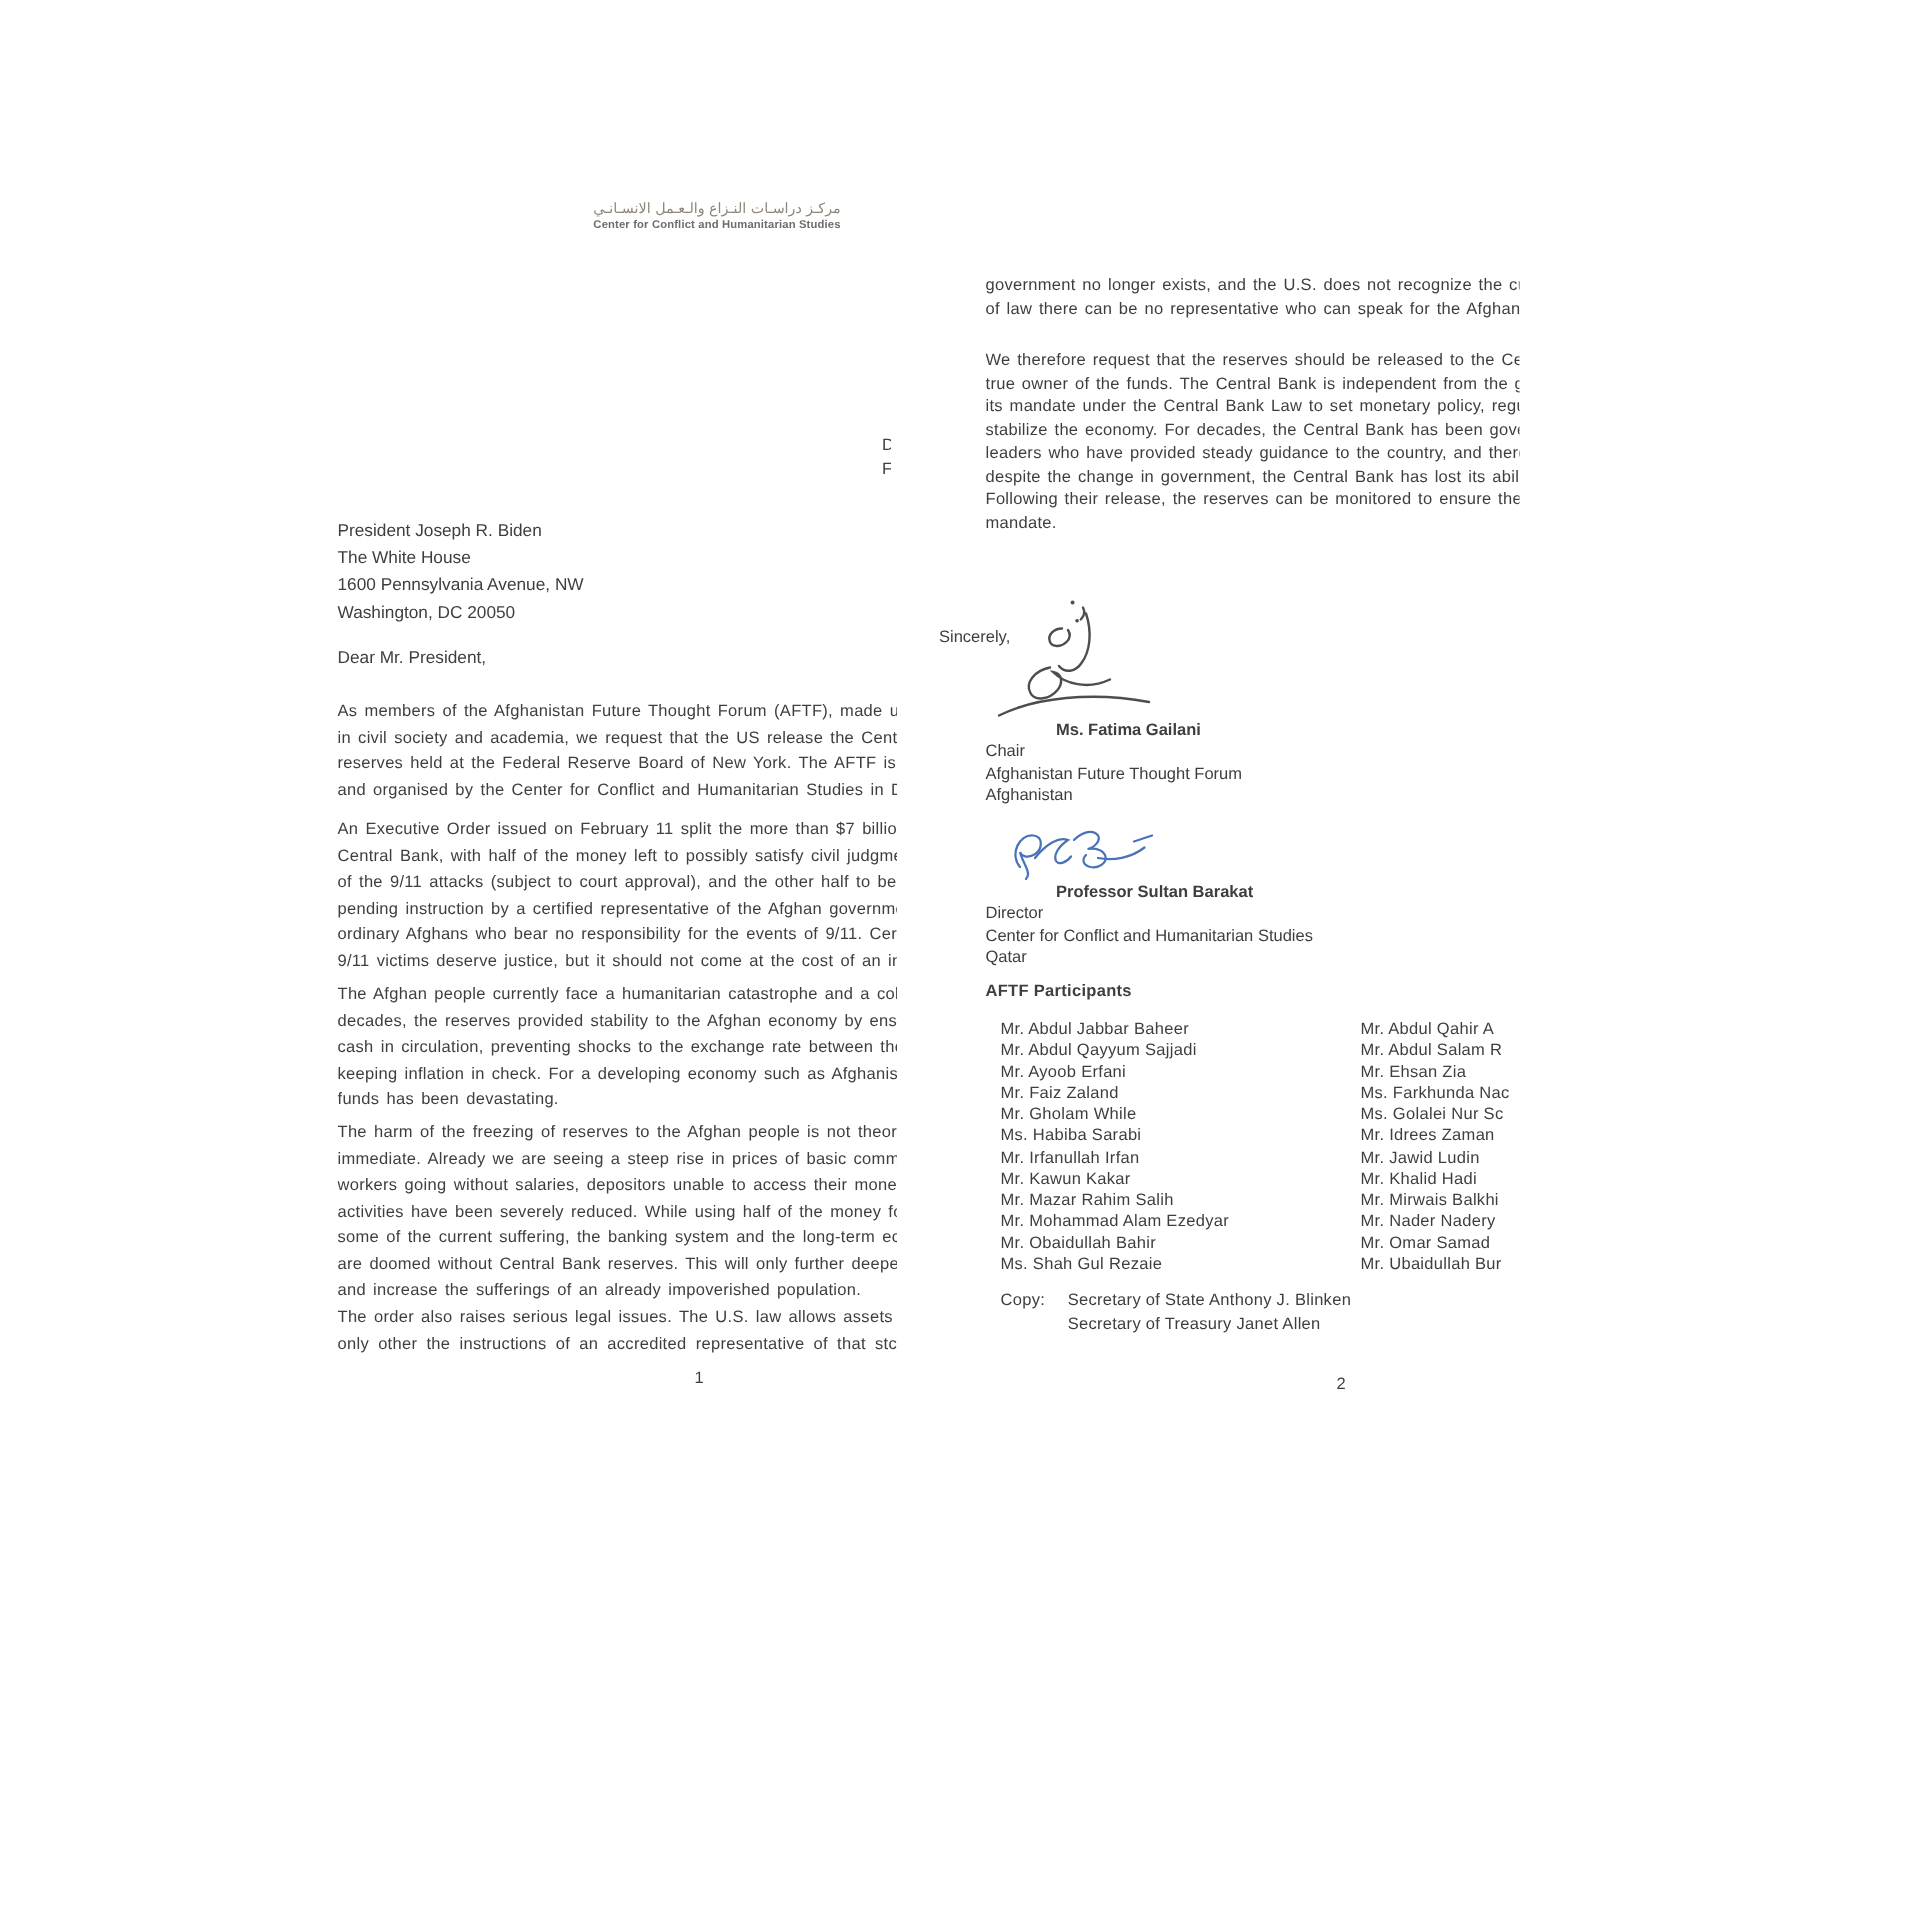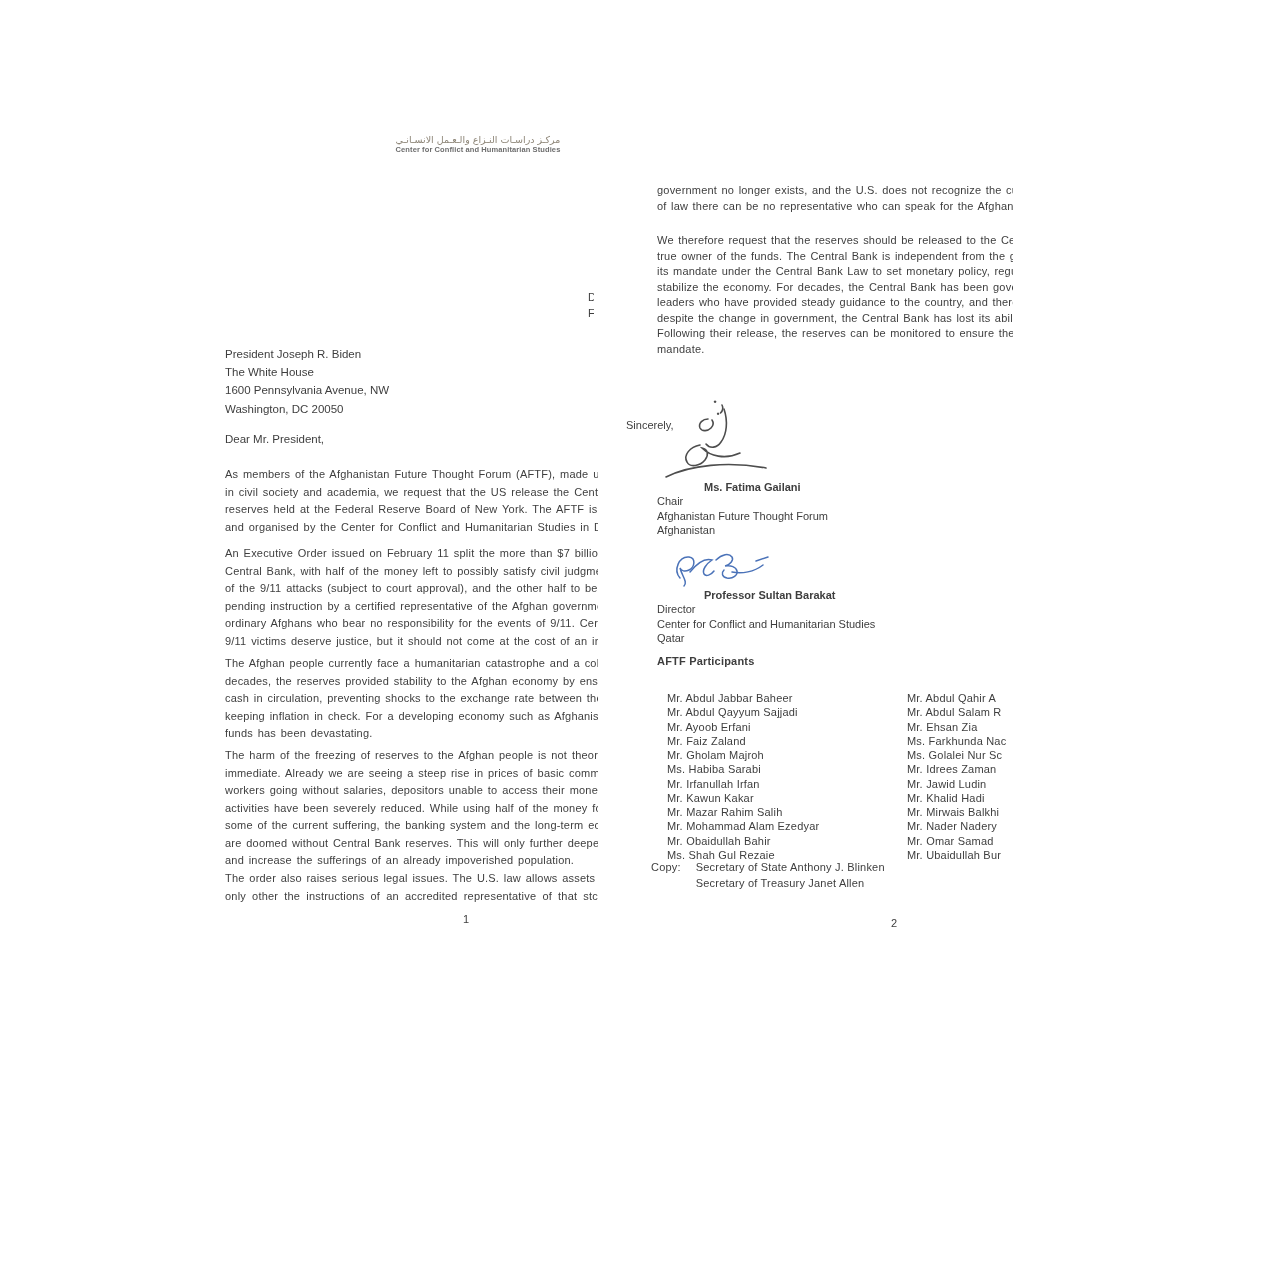--- a/index.html
+++ b/index.html
@@ -28,24 +28,24 @@
   .rp{left:657px;font-size:11px;line-height:15.5px;letter-spacing:.2px;word-spacing:1.2px;}
   .rpw{width:356px;overflow:hidden;}
   .tline{white-space:nowrap;}
   .just{text-align:justify;text-align-last:justify;}
   .pagenum{font-size:11px;color:#3e3e3e;}
   
   .closing{left:626px;top:386px;font-size:11px;margin-top:33px;}
   .sigblk{font-size:11px;line-height:14.4px;}
   .sig-name{font-weight:bold;padding-left:47px;}
   .heading{left:657px;top:655px;font-size:11px;font-weight:bold;letter-spacing:.2px;}
-  .plist{font-size:11px;line-height:14.25px;letter-spacing:.2px;margin-top:12px;}
+  .plist{font-size:11px;line-height:14.25px;letter-spacing:.2px;}
   .plist .tline{white-space:nowrap;}
   .col2{width:107px;overflow:hidden;}
-  .copy{left:651px;top:860px;display:flex;gap:15px;font-size:11px;line-height:15.5px;letter-spacing:.2px;}
+  .copy{left:667px;top:860px;display:flex;gap:15px;font-size:11px;line-height:15.5px;letter-spacing:.2px;}
   svg{display:block;}
 </style>
 </head>
 <body>
 
 <div class="abs logo">
   <div class="tag-ar">مركـز دراسـات النـزاع والـعـمل الانسـانـي</div>
   <div class="tag-en">Center for Conflict and Humanitarian Studies</div>
 </div>
 
@@ -149,21 +149,21 @@
   <div>Qatar</div>
 </div>
 
 <div class="abs heading">AFTF Participants</div>
 
 <div class="abs plist" style="left:667px;top:679px">
     <div class="tline">Mr. Abdul Jabbar Baheer</div>
     <div class="tline">Mr. Abdul Qayyum Sajjadi</div>
     <div class="tline">Mr. Ayoob Erfani</div>
     <div class="tline">Mr. Faiz Zaland</div>
-    <div class="tline">Mr. Gholam Majroh</div>
+    <div class="tline">Mr. Gholam While</div>
     <div class="tline">Ms. Habiba Sarabi</div>
     <div class="tline">Mr. Irfanullah Irfan</div>
     <div class="tline">Mr. Kawun Kakar</div>
     <div class="tline">Mr. Mazar Rahim Salih</div>
     <div class="tline">Mr. Mohammad Alam Ezedyar</div>
     <div class="tline">Mr. Obaidullah Bahir</div>
     <div class="tline">Ms. Shah Gul Rezaie</div>
   </div>
 <div class="abs plist col2" style="left:907px;top:679px">
     <div class="tline">Mr. Abdul Qahir A</div>

